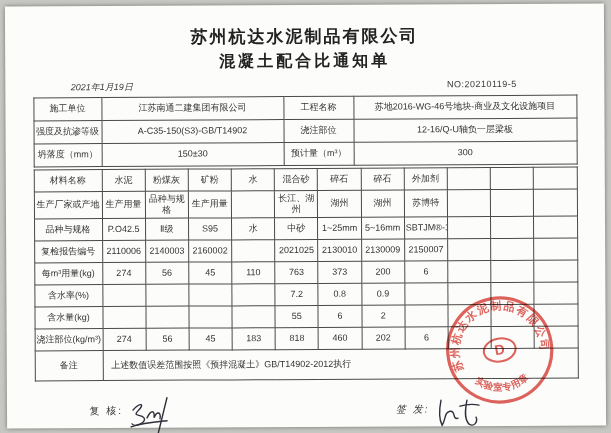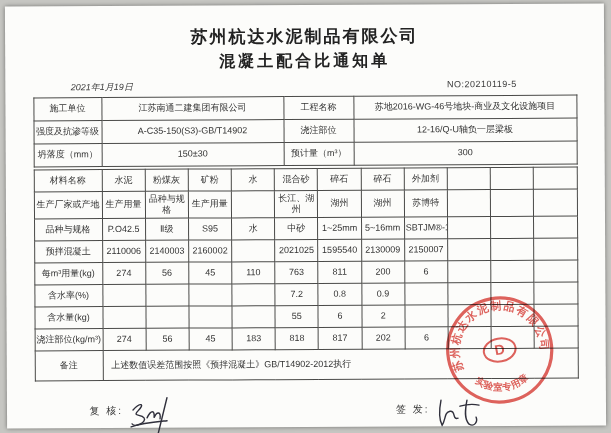--- a/index.html
+++ b/index.html
@@ -45,21 +45,21 @@
   .mat-table th,.mat-table td{height:19px;}
   .mat-table tr.tall th,.mat-table tr.tall td{height:24px;}
   .remark-cell{text-align:left;padding-left:8px;height:27px !important;}
   .footer{
     width:544px;margin:13px auto 0 auto;
     display:flex;justify-content:space-between;align-items:flex-start;
     font-size:10px;color:#333;
   }
   .sig-group{display:flex;align-items:flex-start;gap:4px;}
   .sig-left{margin-left:55px;}
-  .sig-right{margin-right:95px;}
+  .sig-right{margin-right:95px;font-style:italic;}
   .sig-label{padding-top:10px;letter-spacing:2px;}
   .stamp{
     position:absolute;left:434px;top:287px;width:118px;height:118px;
     opacity:.82;mix-blend-mode:multiply;transform:rotate(-10deg);
     pointer-events:none;
   }
 </style>
 </head>
 <body>
 
@@ -143,41 +143,41 @@
           <td>水</td>
           <td>中砂</td>
           <td>1~25mm</td>
           <td>5~16mm</td>
           <td>SBTJM®-10</td>
           <td></td>
           <td></td>
           <td></td>
         </tr>
         <tr>
-          <th>预拌混凝土</th>
+          <th>复检报告编号</th>
           <td>2110006</td>
           <td>2140003</td>
           <td>2160002</td>
           <td></td>
           <td>2021025</td>
-          <td>1595540</td>
+          <td>2130010</td>
           <td>2130009</td>
           <td>2150007</td>
           <td></td>
           <td></td>
           <td></td>
         </tr>
         <tr>
           <th>每m³用量(kg)</th>
           <td>274</td>
           <td>56</td>
           <td>45</td>
           <td>110</td>
           <td>763</td>
-          <td>811</td>
+          <td>373</td>
           <td>200</td>
           <td>6</td>
           <td></td>
           <td></td>
           <td></td>
         </tr>
         <tr>
           <th>含水率(%)</th>
           <td></td>
           <td></td>
@@ -205,21 +205,21 @@
           <td></td>
           <td></td>
         </tr>
         <tr>
           <th>浇注部位(kg/m³)</th>
           <td>274</td>
           <td>56</td>
           <td>45</td>
           <td>183</td>
           <td>818</td>
-          <td>817</td>
+          <td>460</td>
           <td>202</td>
           <td>6</td>
           <td></td>
           <td></td>
           <td></td>
         </tr>
         <tr>
           <th>备注</th>
           <td colspan="11" class="remark-cell">上述数值误差范围按照《预拌混凝土》GB/T14902-2012执行</td>
         </tr>

